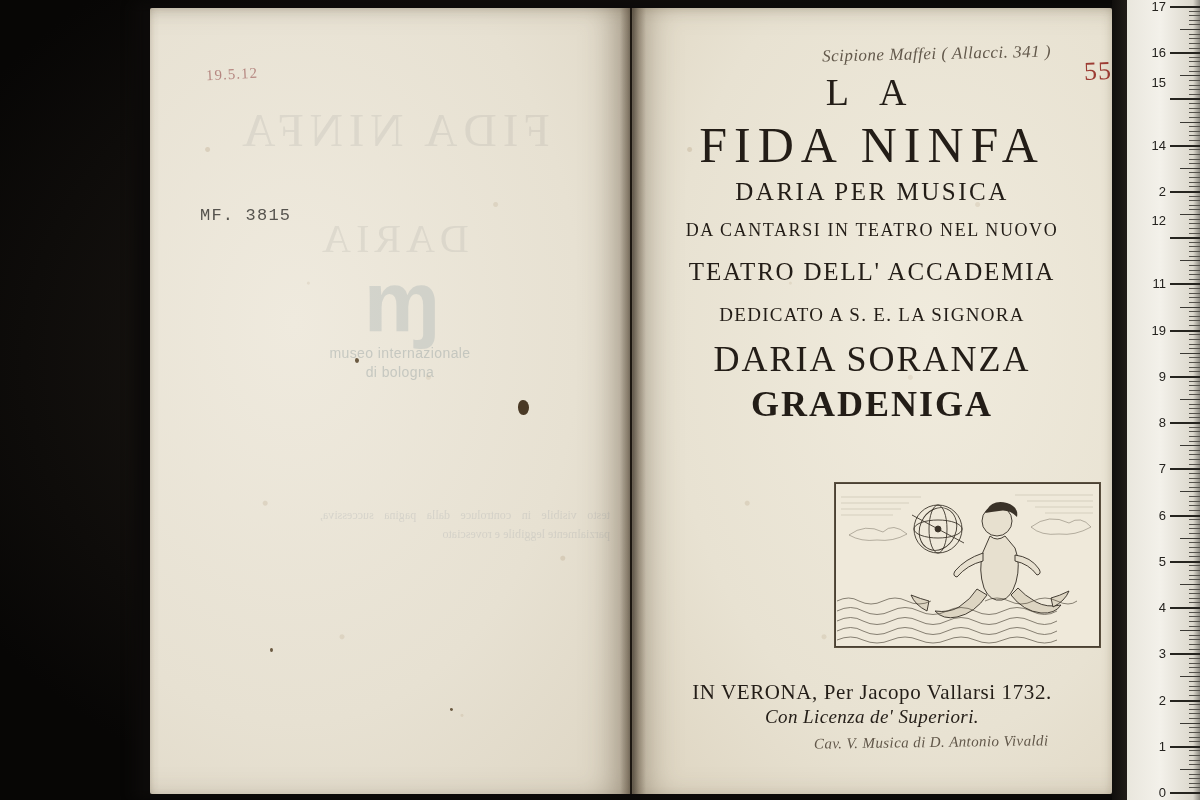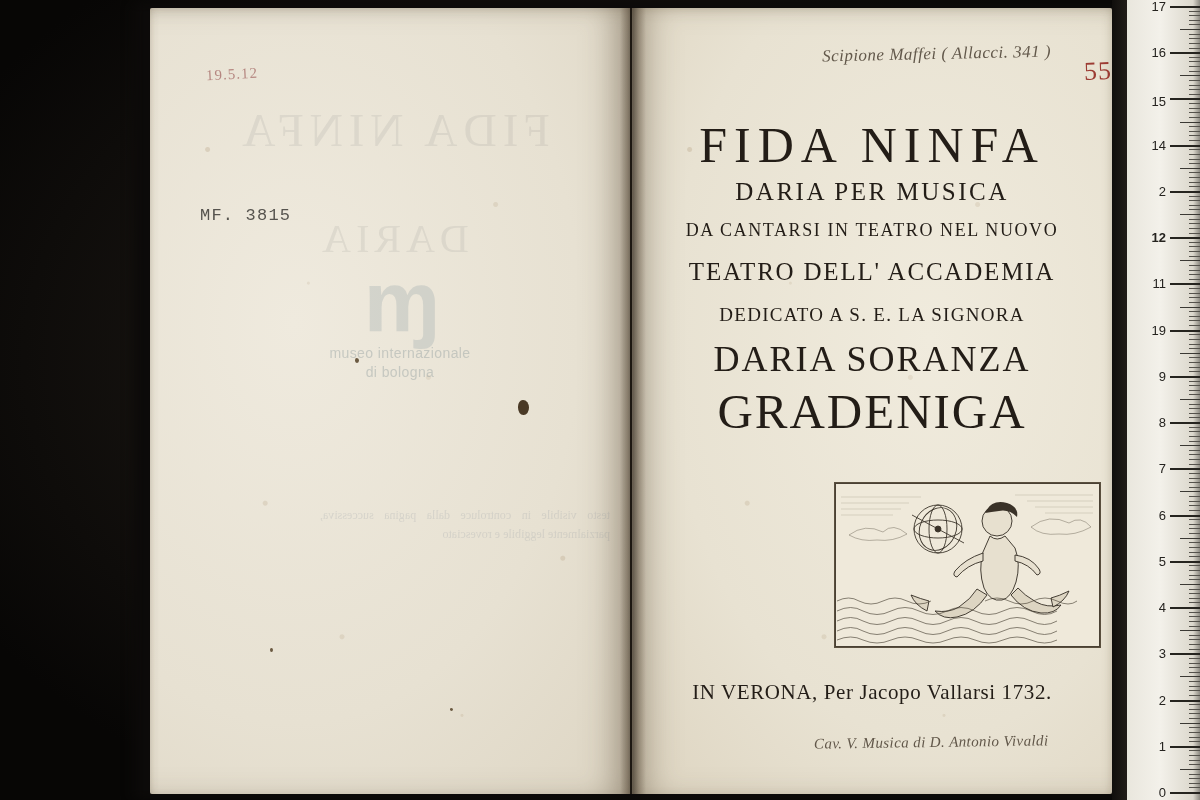--- a/index.html
+++ b/index.html
@@ -263,22 +263,23 @@
     position: absolute;
     left: 0; right: 0;
     top: 330px;
     font-size: 36px;
     letter-spacing: 2px;
   }
   .l-ded2 {
     position: absolute;
     left: 0; right: 0;
     top: 375px;
-    font-size: 49px;
+    font-size: 36px;
     letter-spacing: 2px;
+    font-weight: bold;
   }
   .l-ded3 {
     position: absolute;
     left: 0; right: 0;
     top: 422px;
     font-size: 21px;
     letter-spacing: 1.2px;
   }
   .vignette {
     position: absolute;
@@ -392,20 +393,21 @@
 
     <div class="page page-right">
       <div class="foxing"></div>
     </div>
 
     <div class="tp">
 
       <div class="ms-note ms-top">Scipione Maffei  ( Allacci. 341 )</div>
       <div class="ms-red">5557</div>
 
+      <div class="ink l-la">L A</div>
       <div class="ink l-title">FIDA NINFA</div>
       <div class="ink l-sub1">DARIA PER MUSICA</div>
       <div class="ink l-sub2">DA CANTARSI IN TEATRO NEL NUOVO</div>
       <div class="ink l-sub3">TEATRO DELL' ACCADEMIA</div>
       <div class="ink l-sub4">DEDICATO A S. E. LA SIGNORA</div>
       <div class="ink l-ded1">DARIA  SORANZA</div>
       <div class="ink l-ded2">GRADENIGA</div>
 
       <div class="vignette">
         <svg viewBox="0 0 265 164" width="265" height="164">
@@ -457,20 +459,21 @@
             <path d="M2 128 q14 -7 26 0 q14 7 28 0 q14 -7 28 0 q14 7 28 0 q14 -7 28 0 q14 7 28 0 q14 -7 28 0 q14 7 26 0" fill="none"></path>
             <path d="M2 138 q14 -7 26 0 q14 7 28 0 q14 -7 28 0 q14 7 28 0 q14 -7 28 0 q14 7 28 0 q14 -7 28 0 q14 7 26 0" fill="none"></path>
             <path d="M2 148 q14 -7 26 0 q14 7 28 0 q14 -7 28 0 q14 7 28 0 q14 -7 28 0 q14 7 28 0 q14 -7 28 0 q14 7 26 0" fill="none"></path>
             <path d="M2 157 q14 -6 26 0 q14 6 28 0 q14 -6 28 0 q14 6 28 0 q14 -6 28 0 q14 6 28 0 q14 -6 28 0 q14 6 26 0" fill="none"></path>
           </g>
           <rect x="0.5" y="0.5" width="264" height="163" fill="none" stroke="#4a4134" stroke-width="1"></rect>
         </svg>
       </div>
 
       <div class="ink l-imp1">IN VERONA, Per Jacopo Vallarsi 1732.</div>
+      <div class="ink l-imp2">Con Licenza de' Superiori.</div>
 
       <div class="ms-note ms-bottom">Cav. V. Musica di D. Antonio Vivaldi</div>
 
       <div class="stamp">
         <svg viewBox="0 0 92 112" width="92" height="112">
           <ellipse cx="46" cy="56" rx="42" ry="53" fill="none" stroke="#3a3a4a" stroke-width="2.2"></ellipse>
           <ellipse cx="46" cy="56" rx="34" ry="44" fill="none" stroke="#3a3a4a" stroke-width="1.2"></ellipse>
           <ellipse cx="46" cy="56" rx="17" ry="22" fill="none" stroke="#3a3a4a" stroke-width="1.2"></ellipse>
           <path d="M34 46 q12 -8 24 0 q-12 20 -24 0 z" fill="none" stroke="#3a3a4a" stroke-width="1"></path>
           <text x="46" y="20" font-family="Liberation Sans, sans-serif" font-size="6" fill="#3a3a4a" text-anchor="middle">MUSEO</text>
@@ -502,21 +505,21 @@
         <div class="tick minor" style="top: 56.8588px;"></div>
         <div class="tick minor" style="top: 61.4824px;"></div>
         <div class="tick minor" style="top: 66.1059px;"></div>
         <div class="tick minor" style="top: 70.7294px;"></div>
         <div class="tick mid" style="top: 75.3529px;"></div>
         <div class="tick minor" style="top: 79.9765px;"></div>
         <div class="tick minor" style="top: 84.6px;"></div>
         <div class="tick minor" style="top: 89.2235px;"></div>
         <div class="tick minor" style="top: 93.8471px;"></div>
         <div class="tick major" style="top: 98.4706px;"></div>
-        <div class="rl" style="top: 101px;">15</div>
+        <div class="rl" style="top: 82px;">15</div>
         <div class="tick minor" style="top: 103.094px;"></div>
         <div class="tick minor" style="top: 107.718px;"></div>
         <div class="tick minor" style="top: 112.341px;"></div>
         <div class="tick minor" style="top: 116.965px;"></div>
         <div class="tick mid" style="top: 121.588px;"></div>
         <div class="tick minor" style="top: 126.212px;"></div>
         <div class="tick minor" style="top: 130.835px;"></div>
         <div class="tick minor" style="top: 135.459px;"></div>
         <div class="tick minor" style="top: 140.082px;"></div>
         <div class="tick major" style="top: 144.706px;"></div>
@@ -535,21 +538,21 @@
         <div class="tick minor" style="top: 195.565px;"></div>
         <div class="tick minor" style="top: 200.188px;"></div>
         <div class="tick minor" style="top: 204.812px;"></div>
         <div class="tick minor" style="top: 209.435px;"></div>
         <div class="tick mid" style="top: 214.059px;"></div>
         <div class="tick minor" style="top: 218.682px;"></div>
         <div class="tick minor" style="top: 223.306px;"></div>
         <div class="tick minor" style="top: 227.929px;"></div>
         <div class="tick minor" style="top: 232.553px;"></div>
         <div class="tick major" style="top: 237.176px;"></div>
-        <div class="rl" style="top: 237px; font-weight: bold;">12</div>
+        <div class="rl" style="top: 220px;">12</div>
         <div class="tick minor" style="top: 241.8px;"></div>
         <div class="tick minor" style="top: 246.424px;"></div>
         <div class="tick minor" style="top: 251.047px;"></div>
         <div class="tick minor" style="top: 255.671px;"></div>
         <div class="tick mid" style="top: 260.294px;"></div>
         <div class="tick minor" style="top: 264.918px;"></div>
         <div class="tick minor" style="top: 269.541px;"></div>
         <div class="tick minor" style="top: 274.165px;"></div>
         <div class="tick minor" style="top: 278.788px;"></div>
         <div class="tick major" style="top: 283.412px;"></div>

